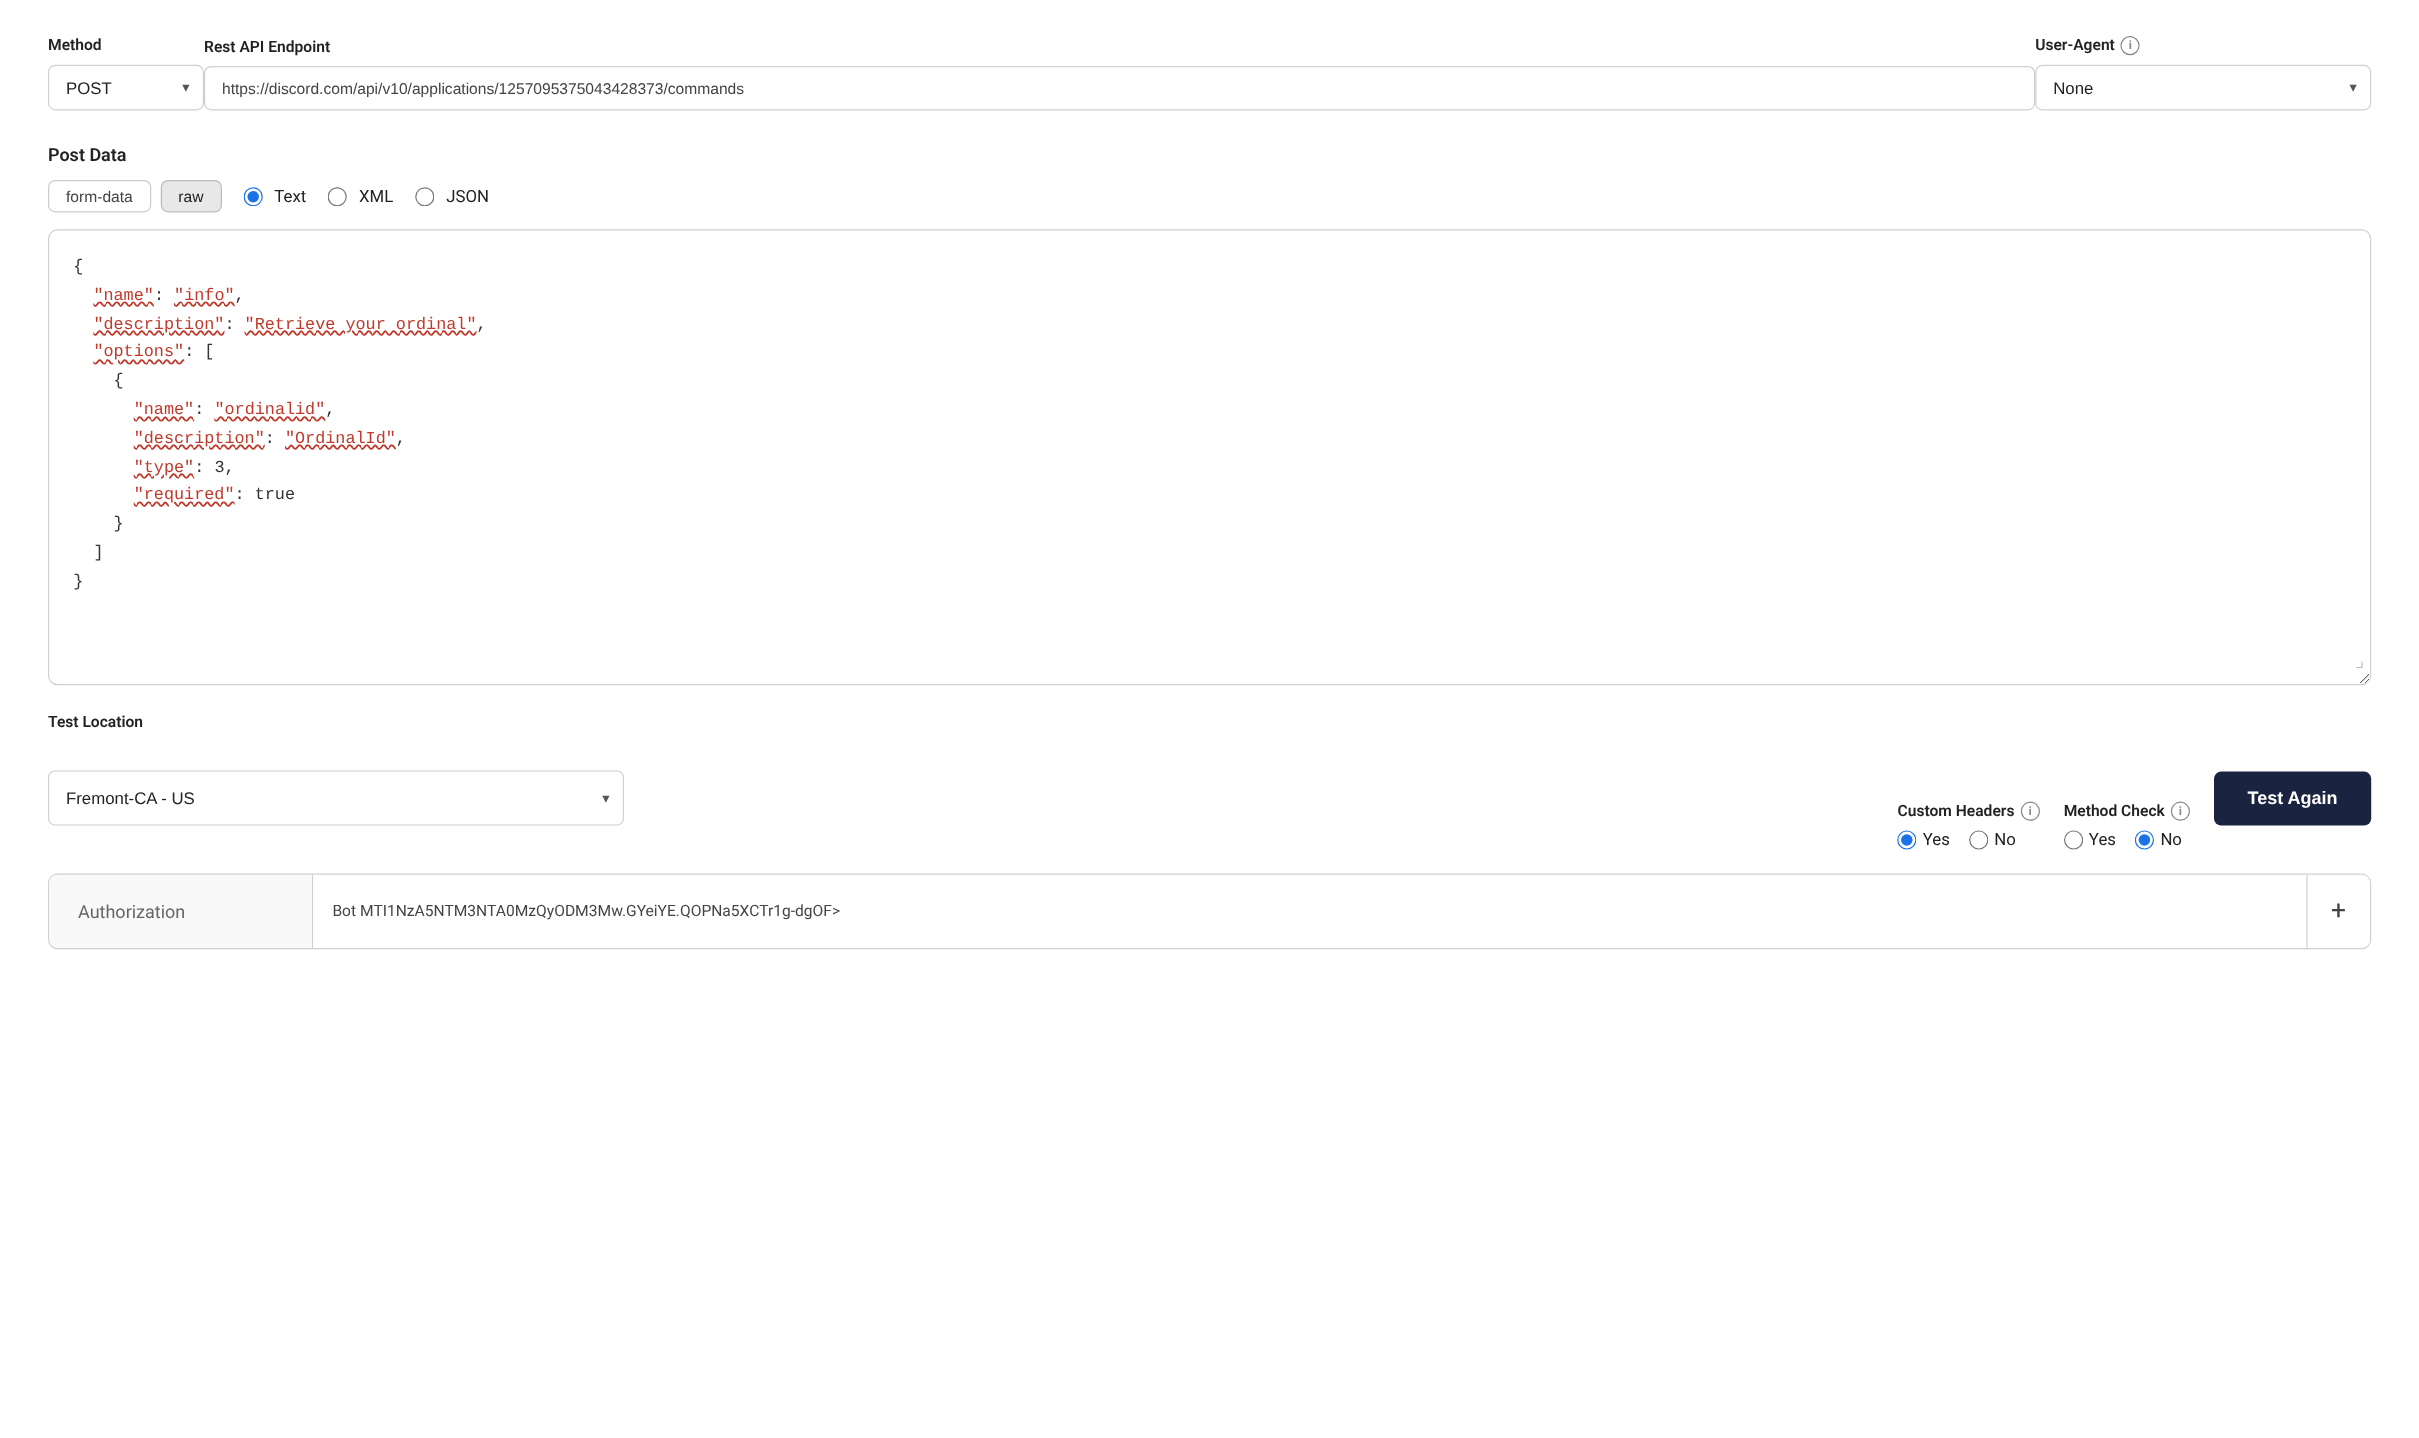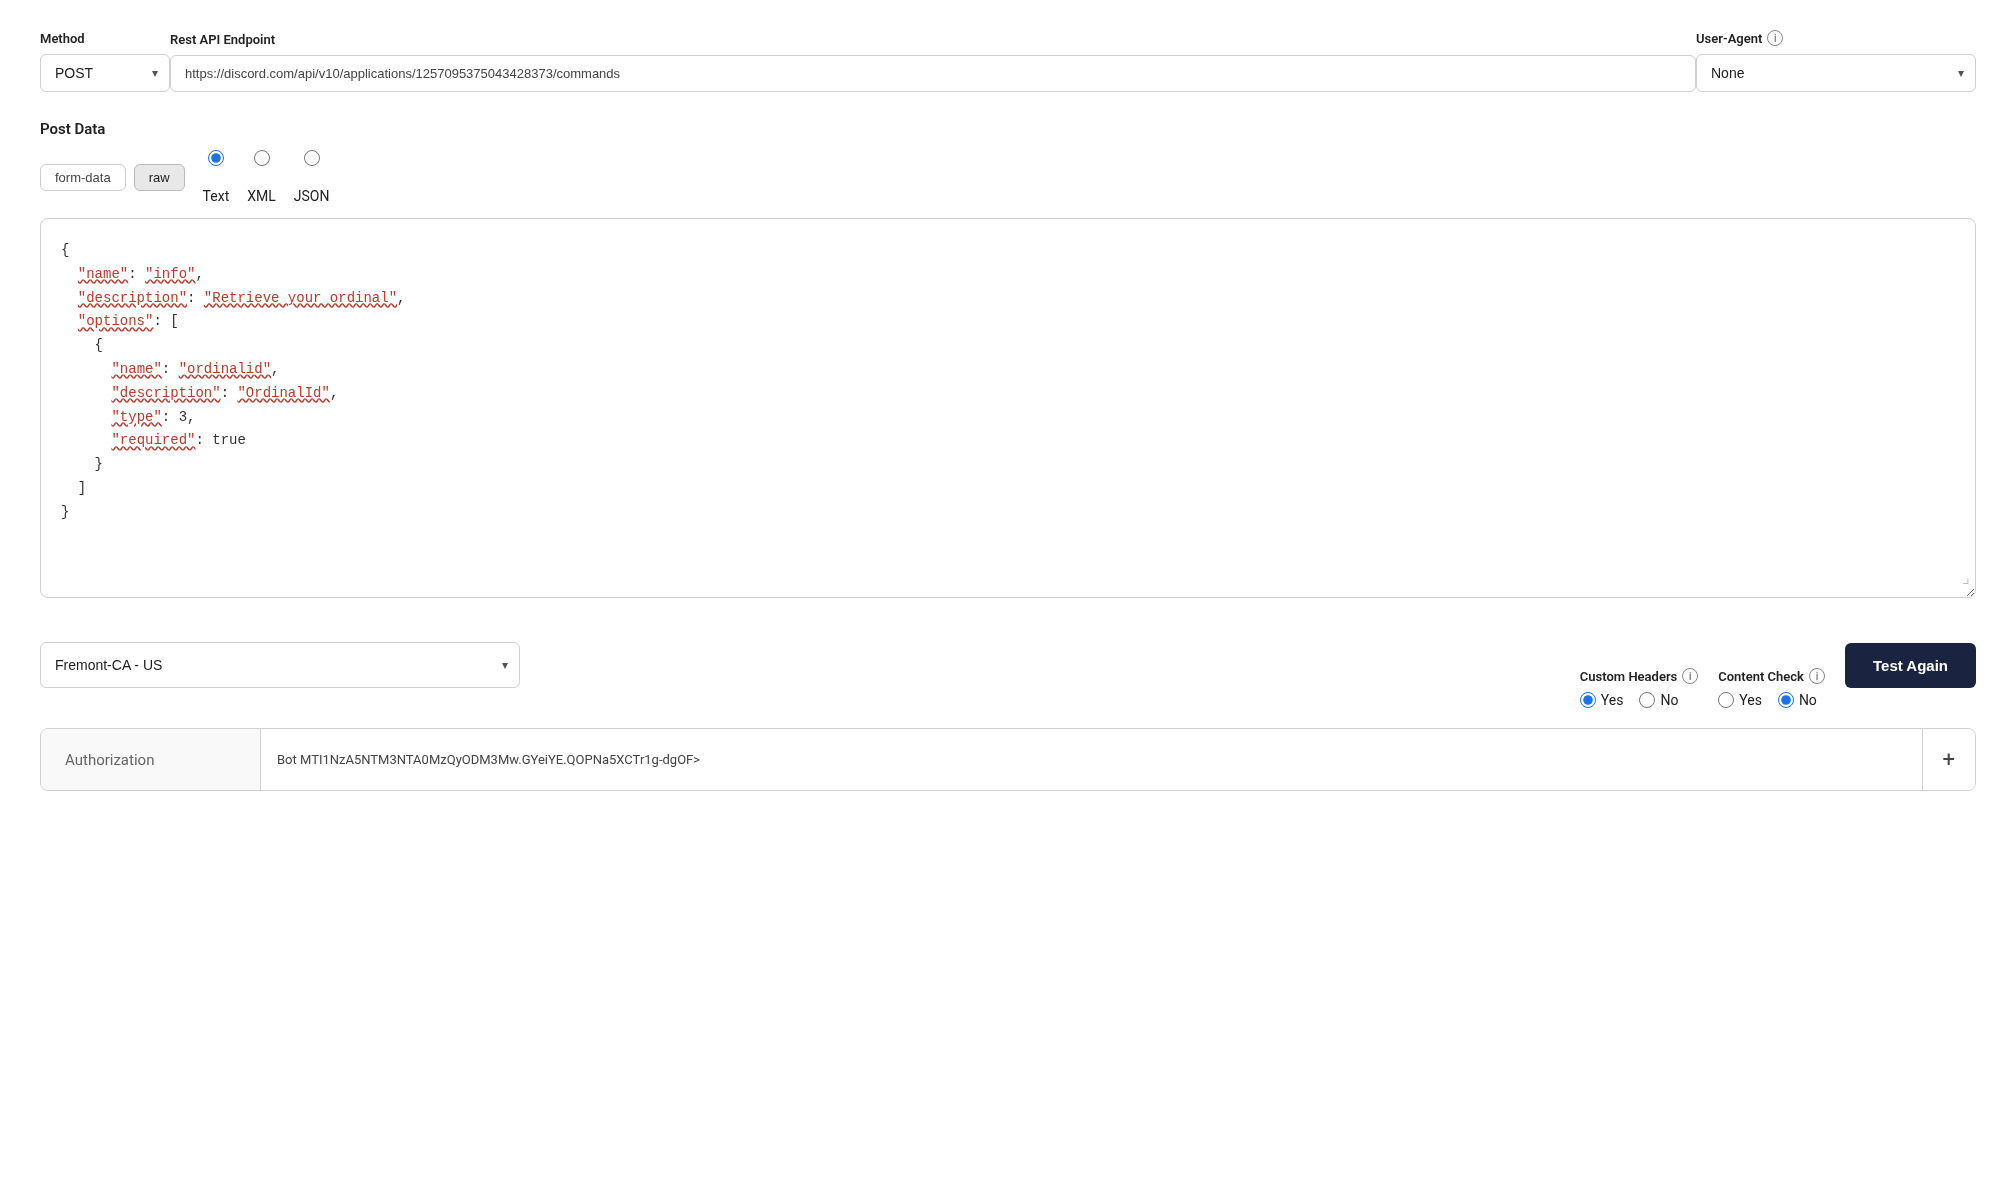--- a/index.html
+++ b/index.html
@@ -127,24 +127,23 @@
     .format-btn.active {
       background: #e8e8e8;
       border-color: #bbb;
       color: #222;
       font-weight: 500;
     }
 
     .radio-option {
       display: flex;
       align-items: center;
-      gap: 22px;
+      gap: 10px;
       margin-left: 10px;
       cursor: pointer;
-      flex-direction: column;
     }
 
     .radio-option input[type="radio"] {
       accent-color: #1a73e8;
       width: 16px;
       height: 16px;
       cursor: pointer;
     }
 
     .radio-option label {
@@ -390,20 +389,21 @@
     <span class="code-line">&nbsp;&nbsp;&nbsp;&nbsp;&nbsp;&nbsp;<span class="key-color underline">"type"</span><span class="punct">: </span><span class="value-num">3</span><span class="punct">,</span></span>
     <span class="code-line">&nbsp;&nbsp;&nbsp;&nbsp;&nbsp;&nbsp;<span class="key-color underline">"required"</span><span class="punct">: </span><span class="value-bool">true</span></span>
     <span class="code-line">&nbsp;&nbsp;&nbsp;&nbsp;<span class="punct">}</span></span>
     <span class="code-line">&nbsp;&nbsp;<span class="punct">]</span></span>
     <span class="code-line"><span class="punct">}</span></span>
     <span class="resize-handle">⌟</span>
   </div>
 </div>
 
 <div class="bottom-section">
+  <div class="test-location-label">Test Location</div>
   <div class="bottom-controls">
 
     <div class="location-select-wrapper">
       <div class="select-wrapper">
         <select style="width:100%; padding: 14px 36px 14px 14px; font-size:14px;">
           <option>Fremont-CA - US</option>
           <option>New York-NY - US</option>
           <option>London - UK</option>
           <option>Tokyo - JP</option>
         </select>
@@ -425,21 +425,21 @@
         </div>
         <div class="radio-inline-item">
           <input type="radio" id="ch-no" name="custom-headers" style="">
           <label for="ch-no">No</label>
         </div>
       </div>
     </div>
 
     <div class="content-check-group">
       <div class="group-label">
-        <span>Content Check</span>
+        <span>Method Check</span>
         <span class="info-icon">i</span>
       </div>
       <div class="radio-inline">
         <div class="radio-inline-item">
           <input type="radio" id="cc-yes" name="content-check" style="">
           <label for="cc-yes">Yes</label>
         </div>
         <div class="radio-inline-item">
           <input type="radio" id="cc-no" name="content-check" checked="" style="">
           <label for="cc-no">No</label>

